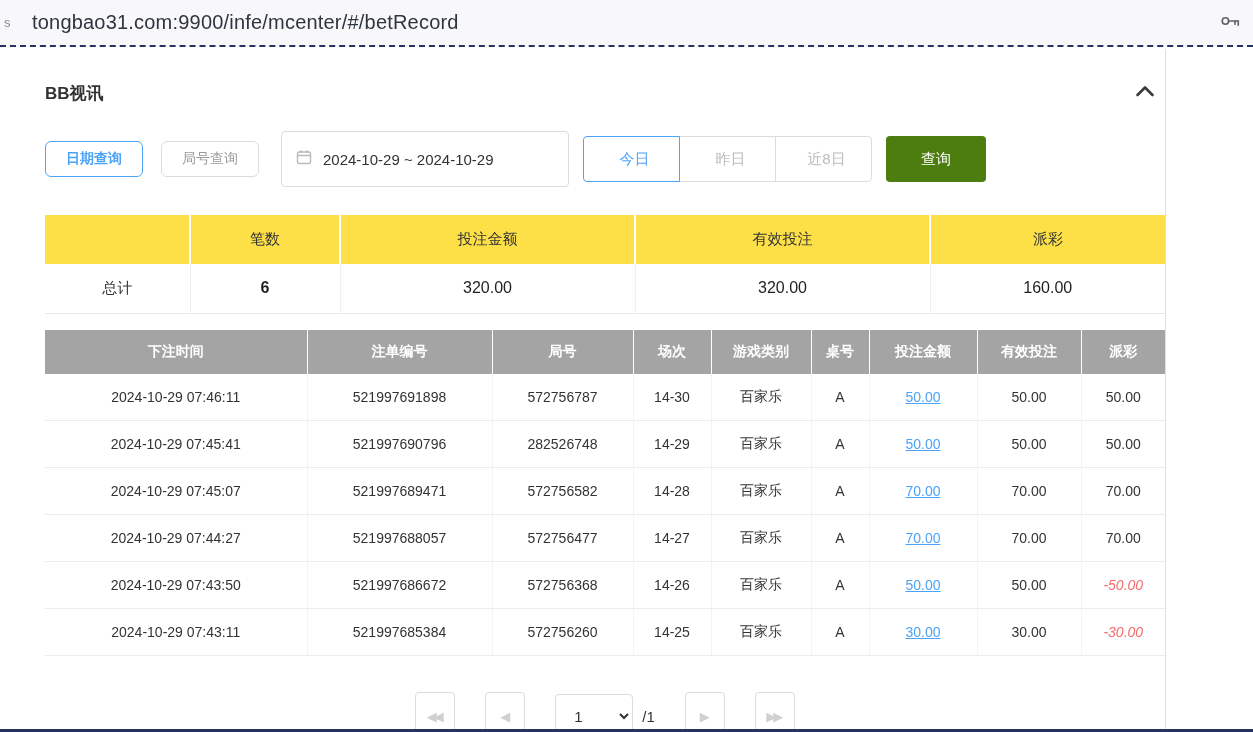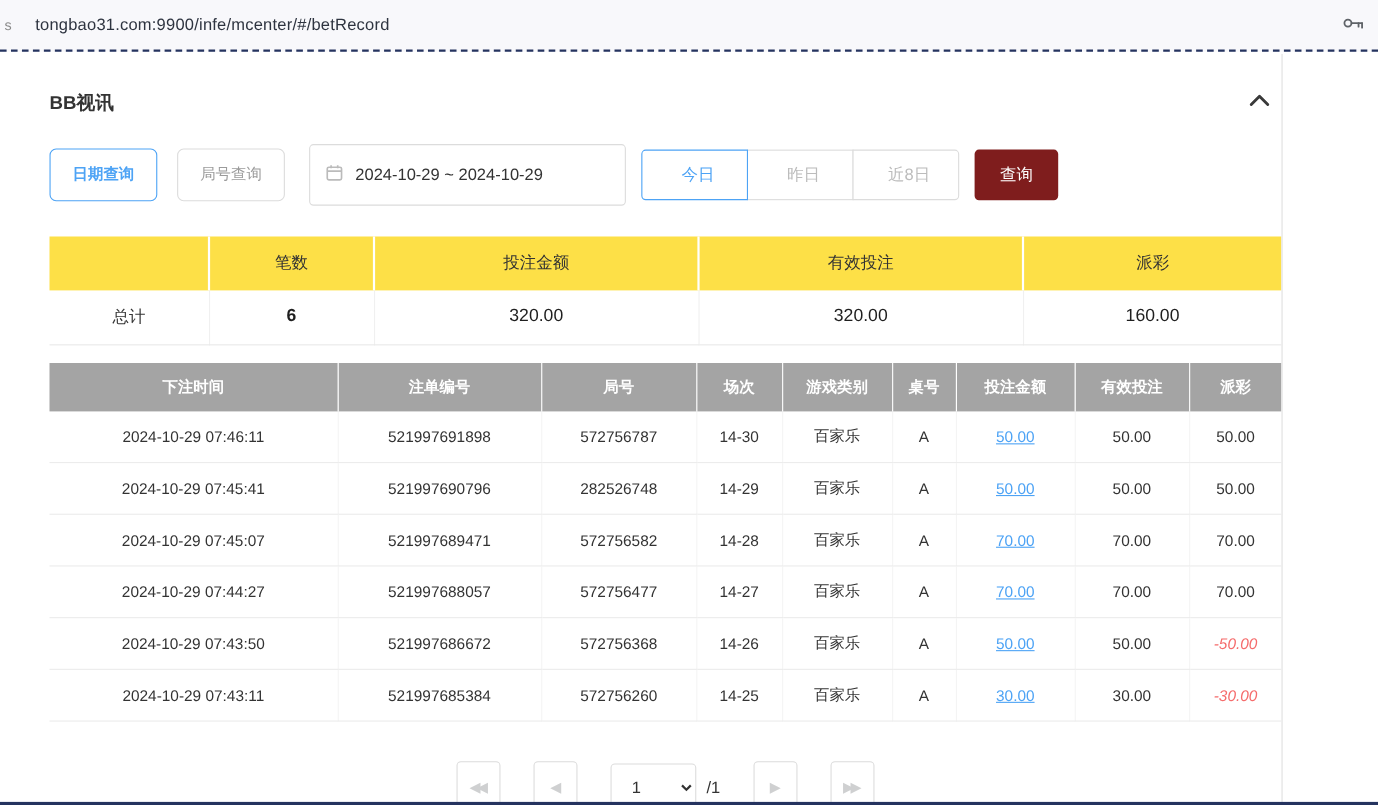--- a/index.html
+++ b/index.html
@@ -4,46 +4,46 @@
 <style>
   * { margin:0; padding:0; box-sizing:border-box; }
   html,body { background:#fff; }
   body { font-family:"Liberation Sans","DejaVu Sans",sans-serif; }
   .page { position:relative; width:1253px; height:732px; background:#fff; overflow:hidden; }
 
   
   .topbar { height:47px; background:#f8f8fb; display:flex; align-items:center;
             padding:0 12px 0 4px; border-bottom:2px dashed #25335f; }
   .edge-frag { color:#8a8a8a; font-size:13px; width:12px; overflow:hidden; }
-  .url-text { margin-left:16px; font-size:15px; color:#2e3440; letter-spacing:.2px; flex:1;
+  .url-text { margin-left:16px; font-size:20px; color:#2e3440; letter-spacing:.2px; flex:1;
               white-space:nowrap; cursor:text; }
   .key-btn { background:none; border:none; cursor:pointer; display:flex; align-items:center; }
 
   .content { width:1120px; margin-left:45px; padding-top:34px; }
 
   .panel-header { display:flex; justify-content:space-between; align-items:center; padding-right:6px; }
   .panel-title { font-size:17px; font-weight:bold; color:#333; }
   .collapse-btn { background:none; border:none; cursor:pointer; padding:4px; }
 
   .filter-bar { margin-top:26px; display:flex; align-items:center; }
   button { font-family:inherit; cursor:pointer; }
-  .query-type-btn { height:48px; padding:0 20px; background:#fff; border:1px solid #dcdcdc;
+  .query-type-btn { height:36px; padding:0 20px; background:#fff; border:1px solid #dcdcdc;
                     border-radius:6px; font-size:14px; color:#9b9b9b; }
   .query-type-btn.active { border-color:#4da3f5; color:#4da3f5; font-weight:bold; }
   .ml18 { margin-left:18px; }
   .date-input { margin-left:22px; height:56px; width:288px; border:1px solid #dcdcdc; border-radius:4px;
                 display:flex; align-items:center; padding:0 14px; gap:11px; background:#fff; cursor:pointer; }
   .date-text { font-size:15px; color:#333; }
   .quick-group { margin-left:14px; display:inline-flex; }
   .quick-btn { height:46px; width:97px; background:#fff; border:1px solid #dcdcdc; font-size:15px;
                color:#bcbcbc; margin-left:-1px; position:relative;padding-left:6px; }
   .quick-btn:first-child { margin-left:0; border-radius:4px 0 0 4px; }
   .quick-btn:last-child { border-radius:0 4px 4px 0; }
   .quick-btn.active { border-color:#4da3f5; color:#4da3f5; z-index:1; }
-  .search-btn { margin-left:14px; height:46px; width:76px; background:#7f1d1d; border:none;
+  .search-btn { margin-left:14px; height:46px; width:100px; background:#4d7c0f; border:none;
                 border-radius:4px; color:#fff; font-size:15px; }
 
   
   .summary-table { width:100%; border-collapse:collapse; table-layout:fixed; margin-top:28px; }
   .summary-table th { background:#fde047; height:49px; font-size:15px; color:#333; font-weight:normal;
                       border-right:2px solid #fff; white-space:nowrap; }
   .summary-table th:last-child { border-right:none; }
   .summary-table td { height:49px; text-align:center; font-size:16px; color:#1f1f1f;
                       border-bottom:1px solid #e8e8e8; border-right:1px solid #f0f0f0; white-space:nowrap; }
   .summary-table td:last-child { border-right:none; }

